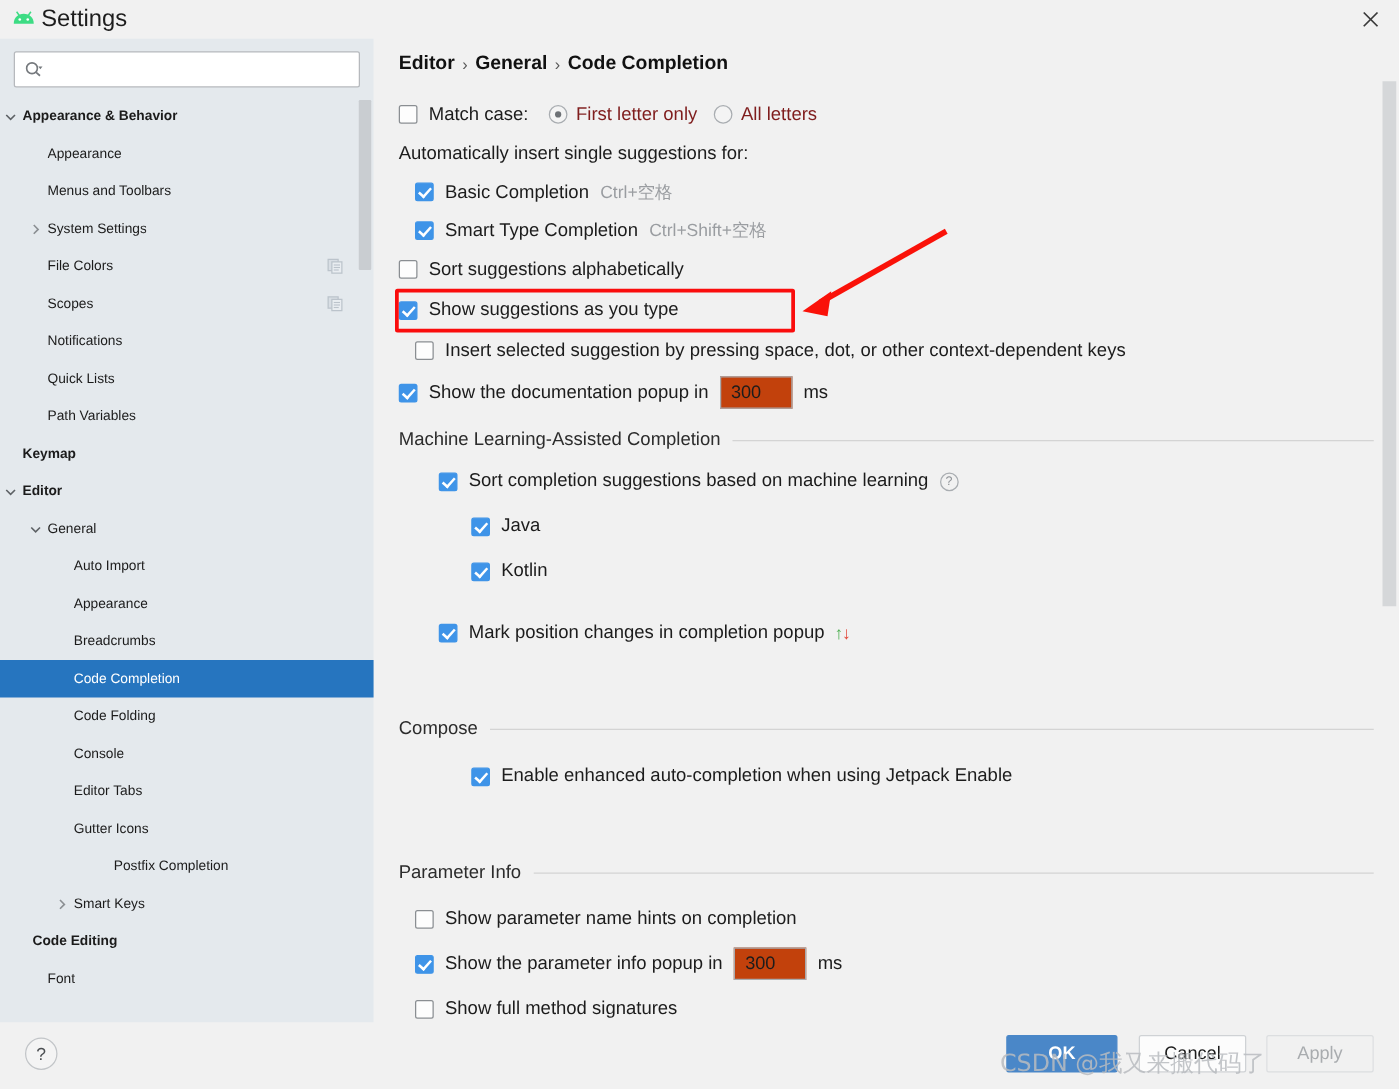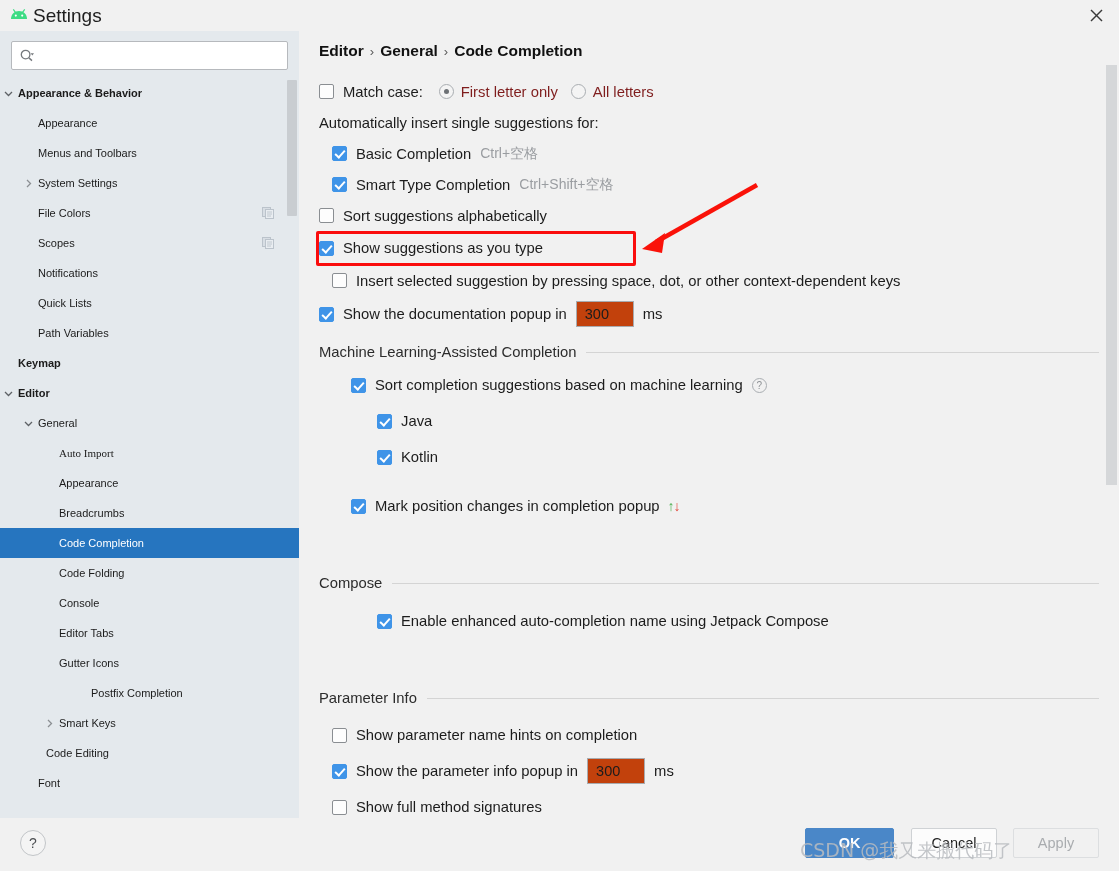--- a/index.html
+++ b/index.html
@@ -286,21 +286,21 @@
         <span class="lbl">Editor</span>
       </div>
       <div class="node" style="padding-left: 20px;">
         <span class="twisty">
           <svg width="11" height="11" viewBox="0 0 11 11">
             <polyline points="2,4 5.5,7.5 9,4" fill="none" stroke="#5e6266" stroke-width="1.3"></polyline>
           </svg>
         </span>
         <span class="lbl">General</span>
       </div>
-      <div class="node" style="padding-left: 41px; font-family: Liberation Serif, serif;">
+      <div class="node" style="padding-left: 41px;">
         <span class="twisty"></span>
         <span class="lbl">Auto Import</span>
       </div>
       <div class="node" style="padding-left: 41px;">
         <span class="twisty"></span>
         <span class="lbl">Appearance</span>
       </div>
       <div class="node" style="padding-left: 41px;">
         <span class="twisty"></span>
         <span class="lbl">Breadcrumbs</span>
@@ -330,21 +330,21 @@
         <span class="lbl">Postfix Completion</span>
       </div>
       <div class="node" style="padding-left: 41px;">
         <span class="twisty">
           <svg width="11" height="11" viewBox="0 0 11 11">
             <polyline points="4,2 7.5,5.5 4,9" fill="none" stroke="#8b8f93" stroke-width="1.3"></polyline>
           </svg>
         </span>
         <span class="lbl">Smart Keys</span>
       </div>
-      <div class="node" style="padding-left: 28px;">
+      <div class="node" style="padding-left: 8px; font-weight: bold;">
         <span class="twisty"></span>
         <span class="lbl">Code Editing</span>
       </div>
       <div class="node" style="padding-left: 20px;">
         <span class="twisty"></span>
         <span class="lbl">Font</span>
       </div>
     </div>
 
   <div id="sidebar-scroll-track"></div>
@@ -439,21 +439,21 @@
       <span class="arrows"><span class="arr-up">↑</span><span class="arr-dn">↓</span></span>
     </div>
 
     <div class="sect" style="margin-top:44px">
       <span class="t">Compose</span>
       <span class="ln"></span>
     </div>
 
     <div class="row ind3 tall" style="margin-top:5px">
       <span class="cb on"></span>
-      <span class="plain">Enable enhanced auto-completion name using Jetpack Compose</span>
+      <span class="plain">Enable enhanced auto-completion when using Jetpack Enable</span>
     </div>
 
     <div class="sect" style="margin-top:44px">
       <span class="t">Parameter Info</span>
       <span class="ln"></span>
     </div>
 
     <div class="row ind1 tall" style="margin-top:4px">
       <span class="cb"></span>
       <span class="plain">Show parameter name hints on completion</span>

